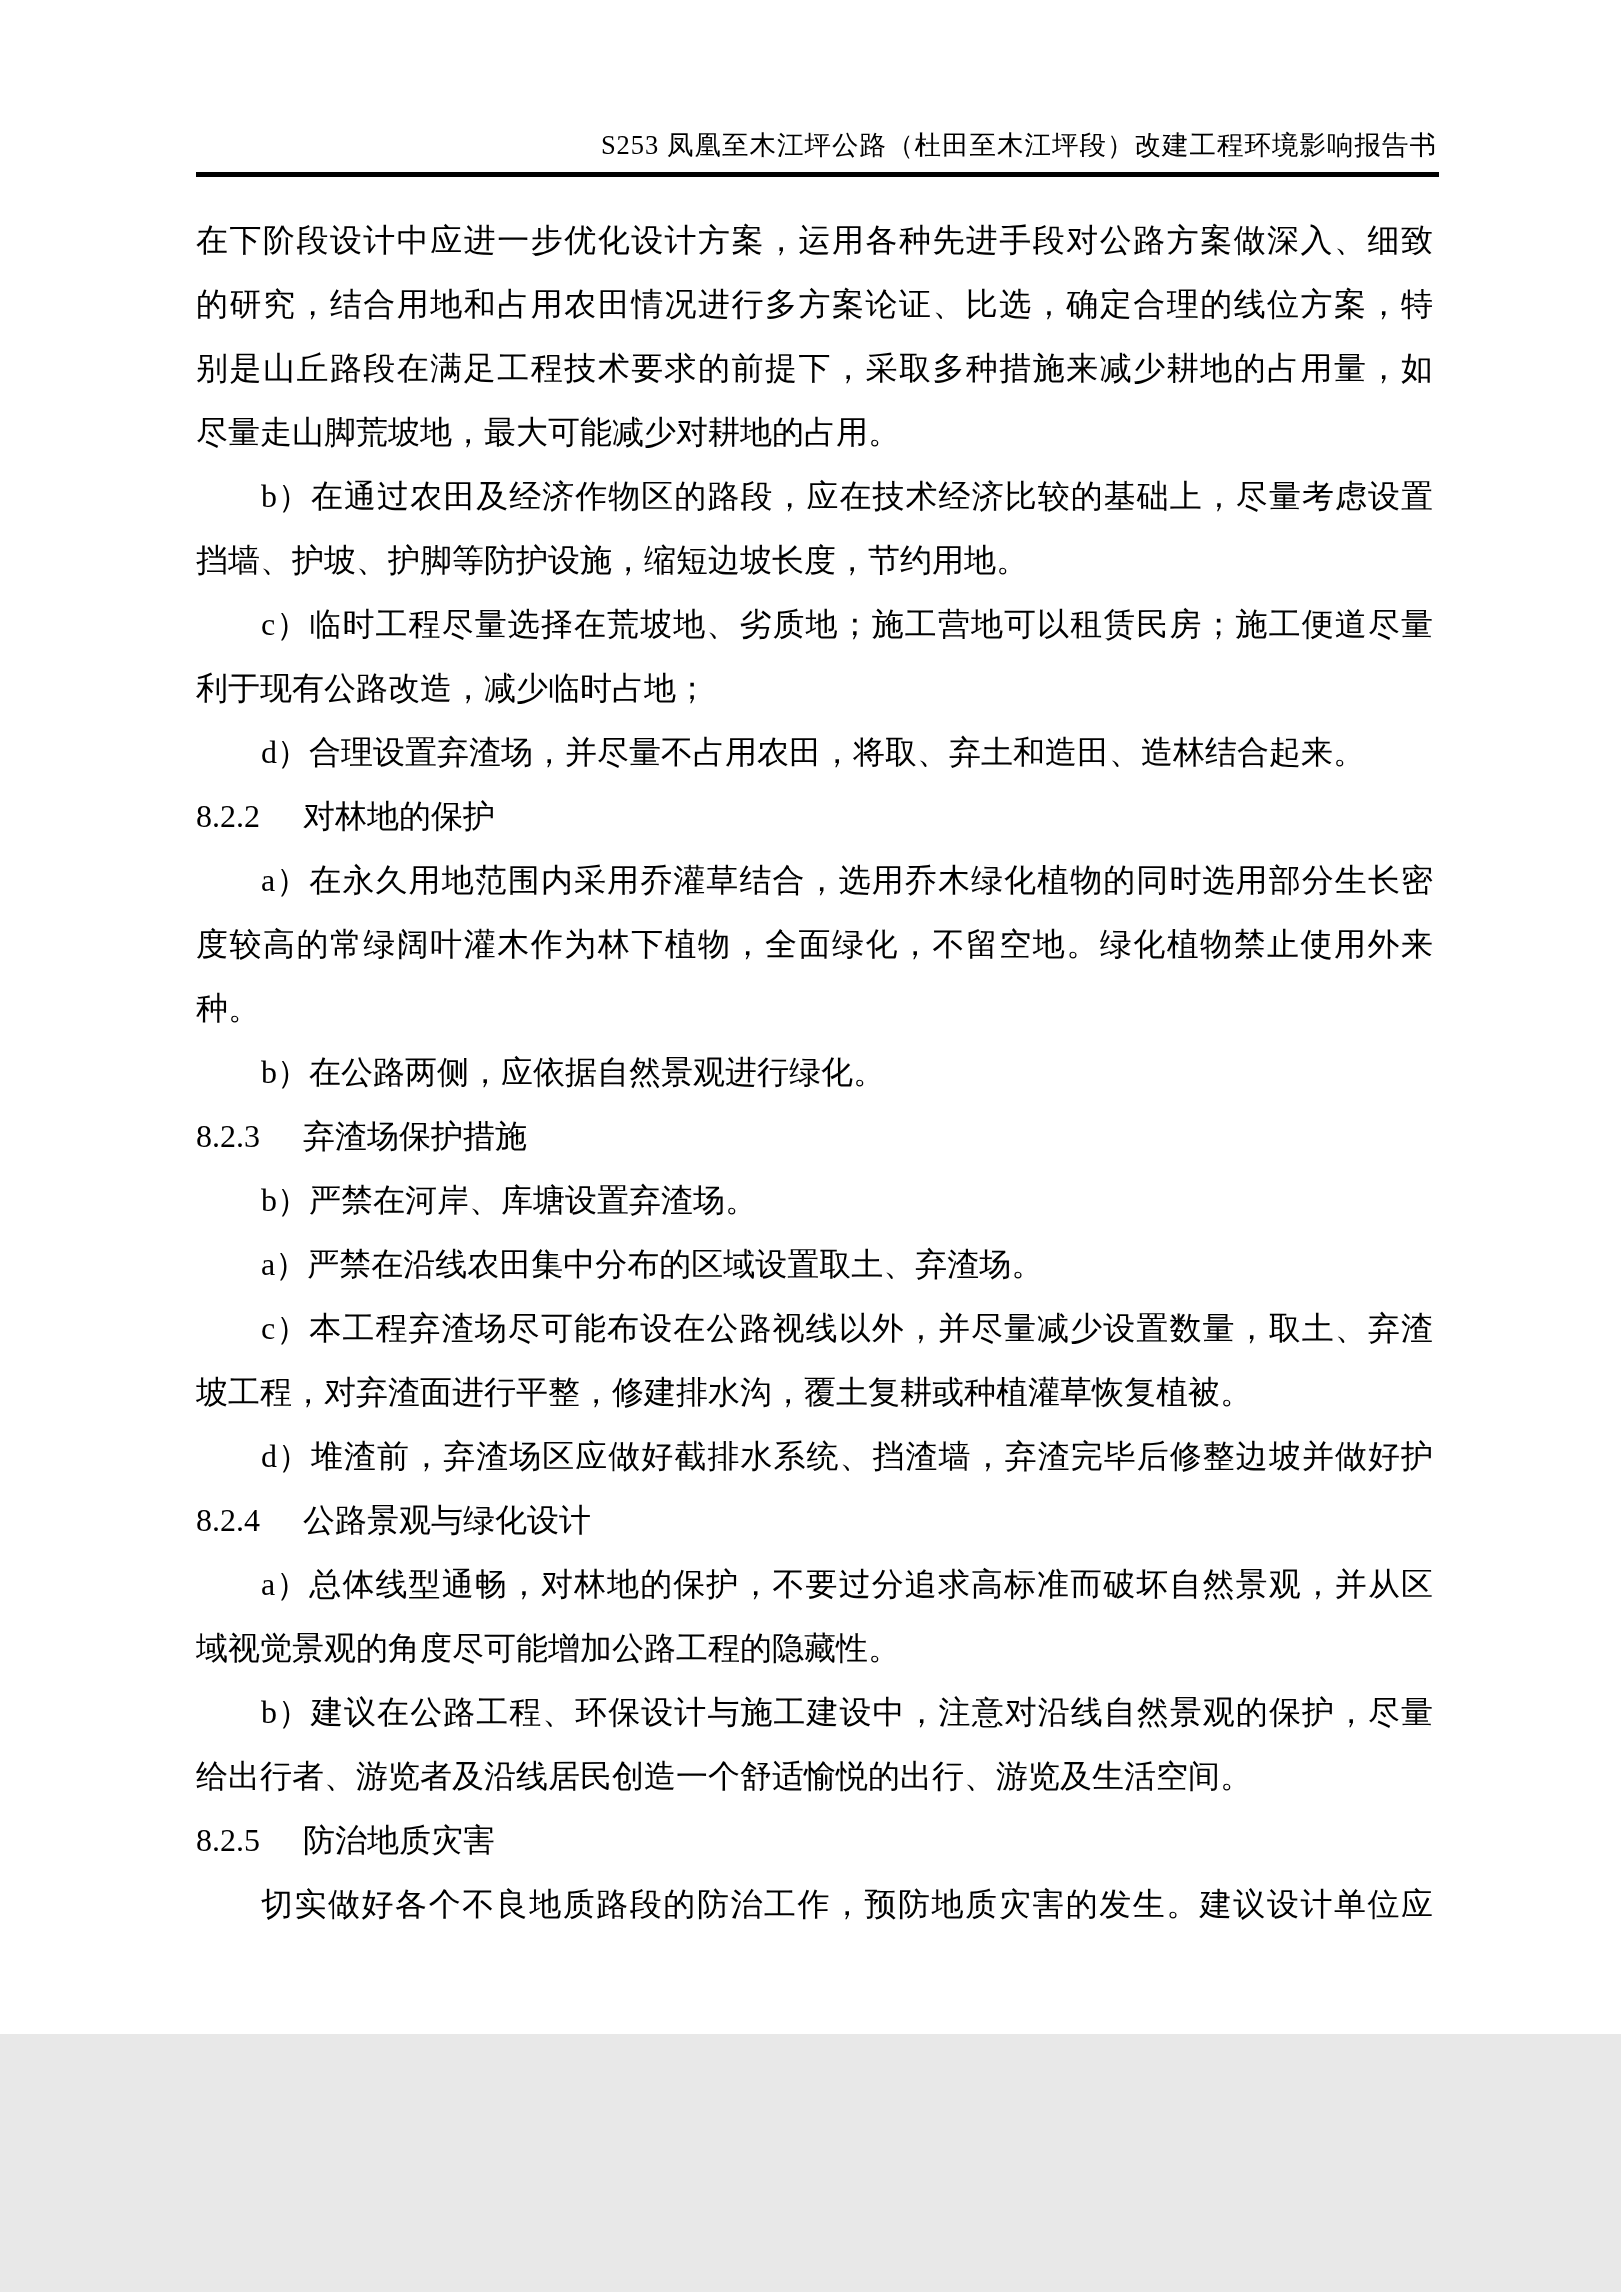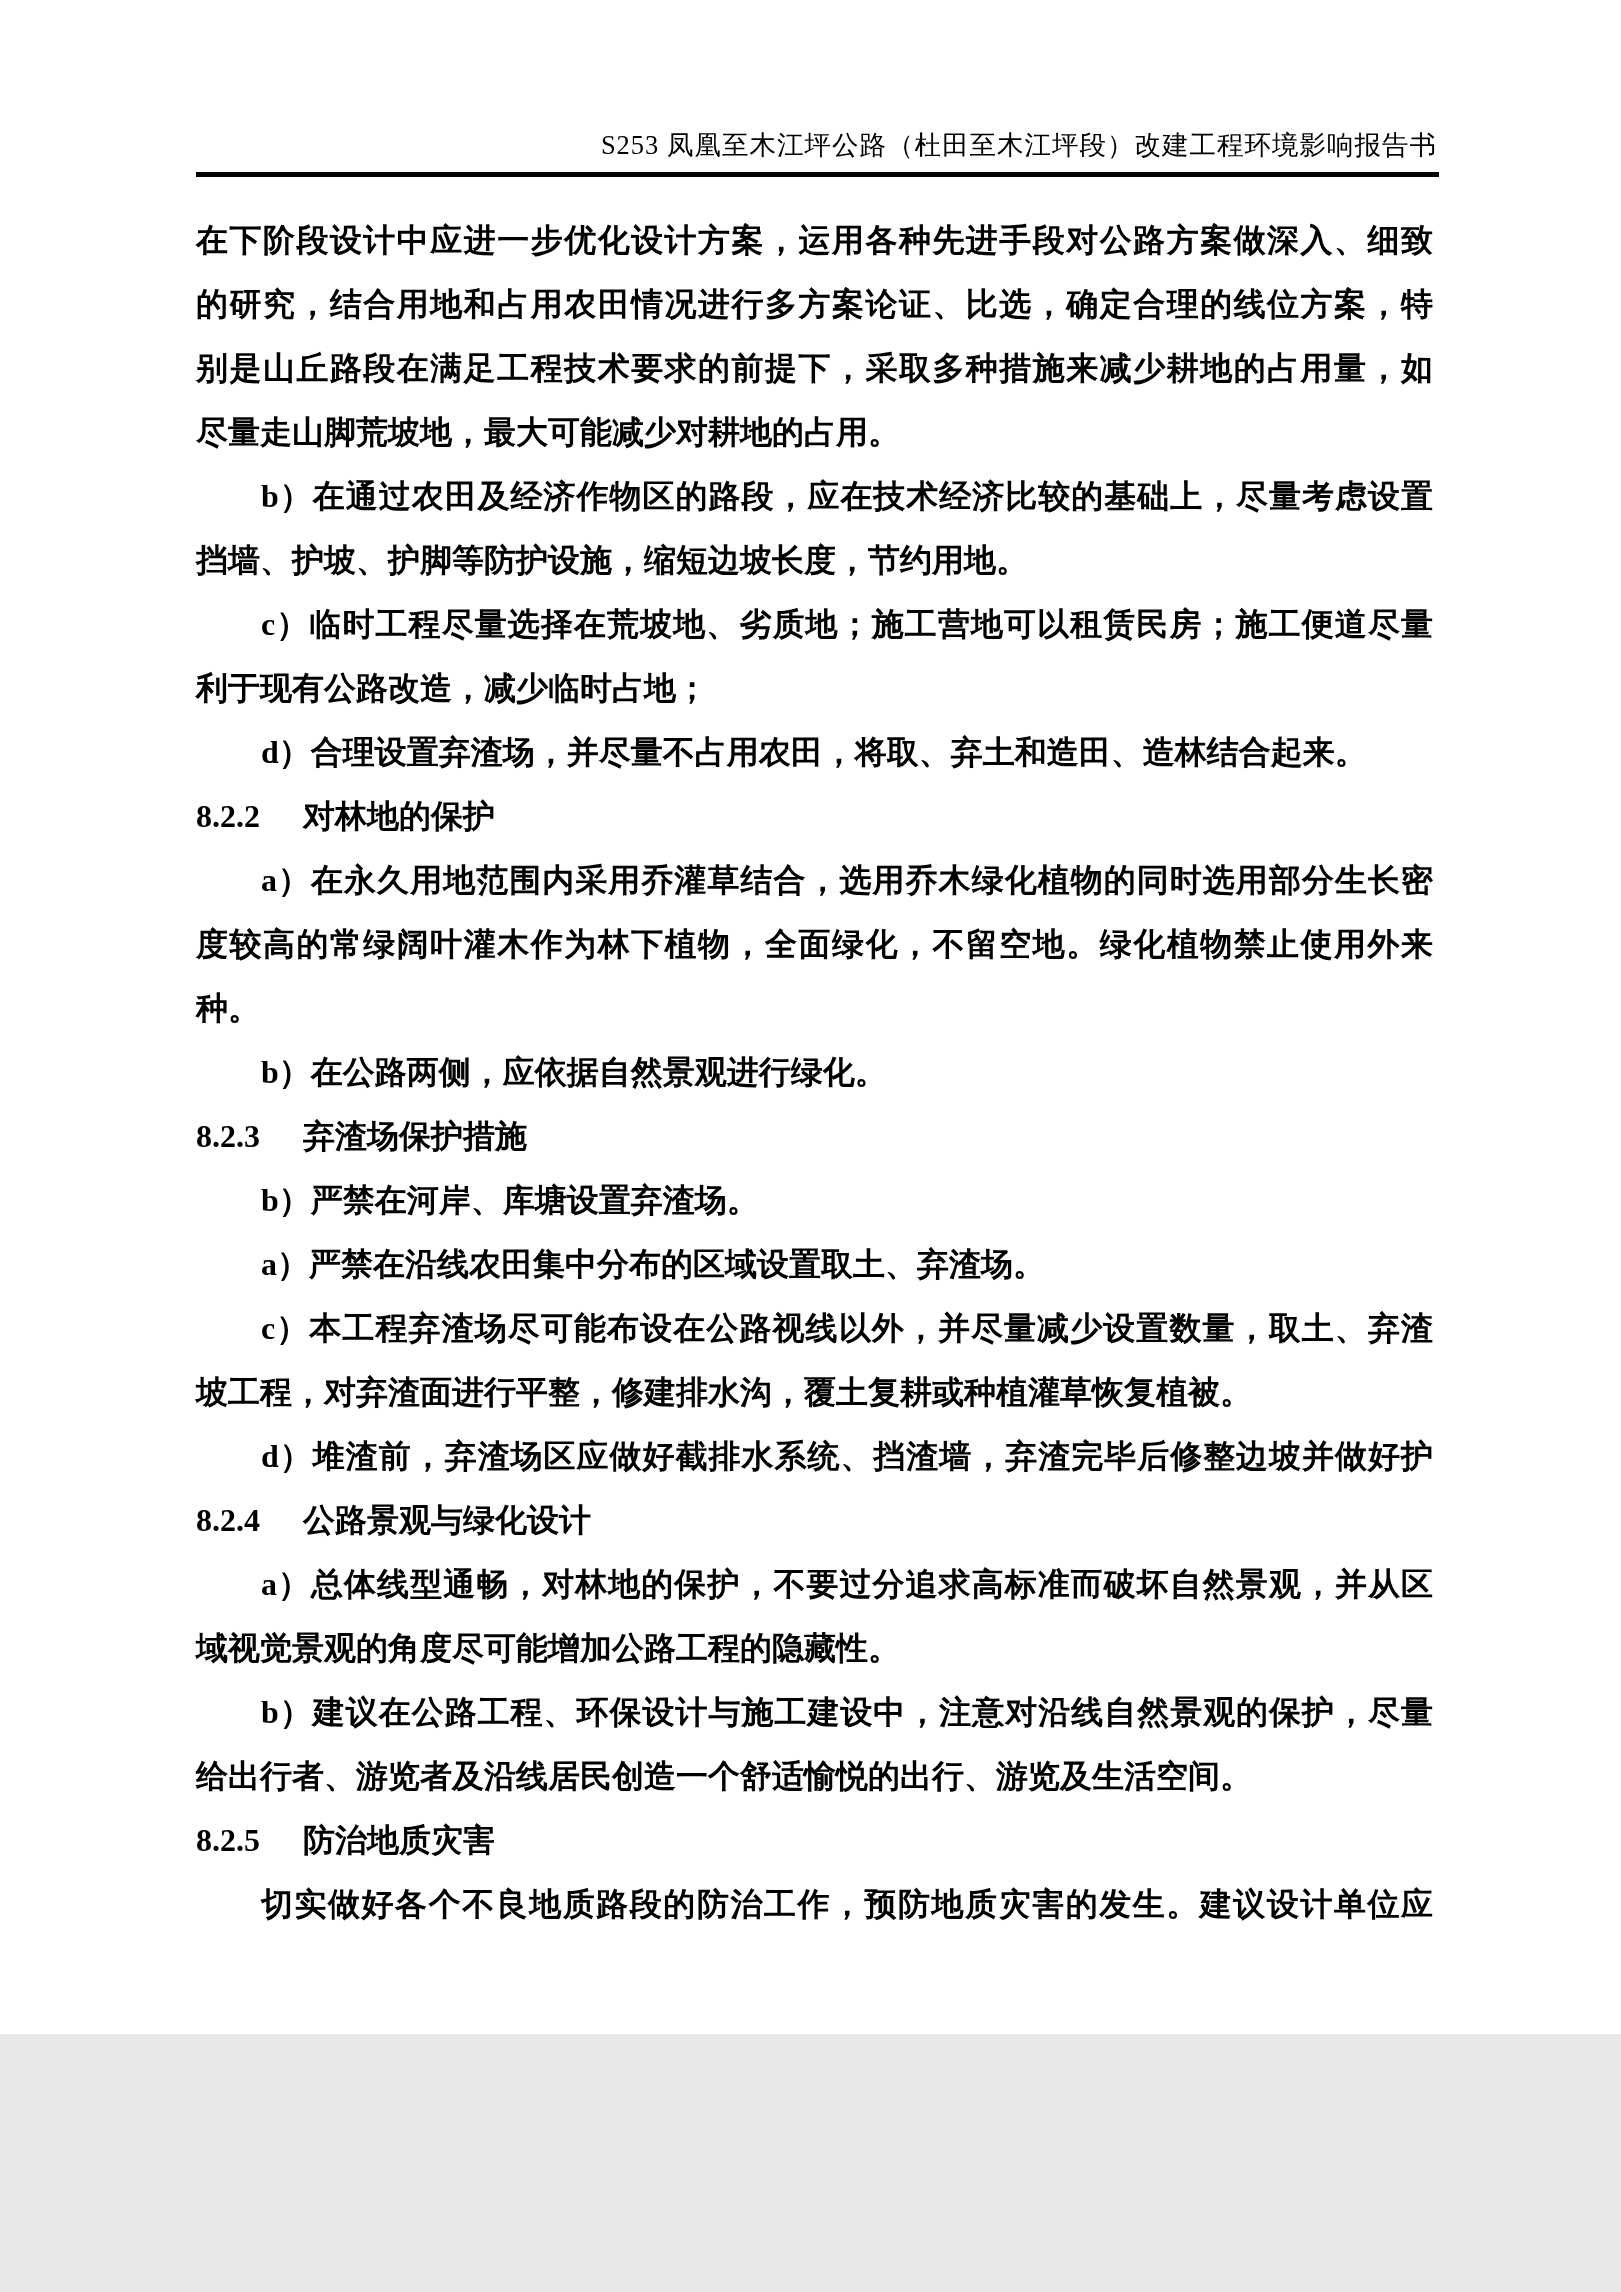--- a/index.html
+++ b/index.html
@@ -31,21 +31,20 @@
     width: 1243px;
     height: 4.9px;
     background: #000000;
   }
   .body-block {
     position: absolute;
     top: 208px;
     left: 196px;
     width: 1237px;
     font-size: 32px;
-    font-weight: bold;
   }
   .line {
     height: 64px;
     line-height: 64px;
   }
   
   .j {
     text-align: justify;
     text-align-last: justify;
     -moz-text-align-last: justify;

